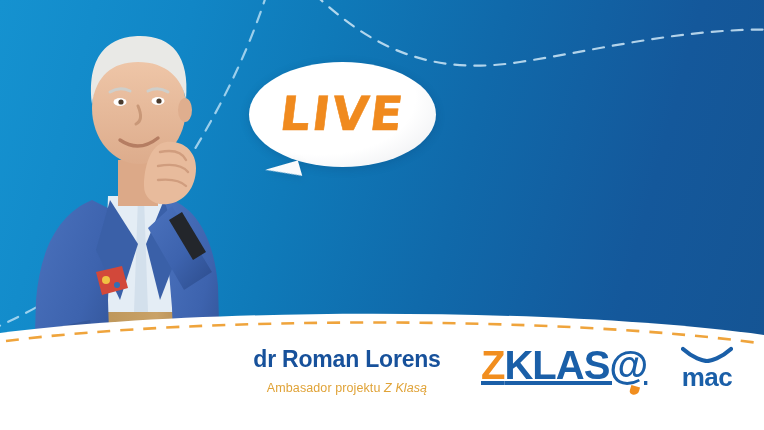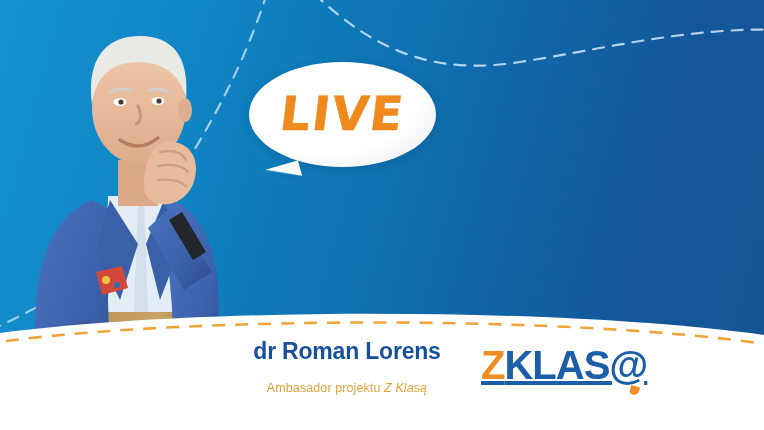--- a/index.html
+++ b/index.html
@@ -95,21 +95,21 @@
     text-align:center;
   }
   .speaker-name{
     color:#17519b;
     font-size:23px;
     font-weight:bold;
     letter-spacing:-.2px;
     white-space:nowrap;
   }
   .speaker-role{
-    margin-top:16px;
+    margin-top:8px;
     color:#e0a338;
     font-size:12.5px;
     letter-spacing:.1px;
     white-space:nowrap;
   }
   .speaker-role i{font-style:italic;}
 
   .logo-zklasa{
     position:absolute;
     left:481px; bottom:42px;
@@ -231,14 +231,20 @@
     <path d="M6 36 C 202 11 560 11 758 38" fill="none" stroke="#efa43c" stroke-width="2.6" stroke-dasharray="13 10" stroke-linecap="butt"></path>
   </svg>
 
   <div class="speaker">
     <div class="speaker-name">dr Roman Lorens</div>
     <div class="speaker-role"><span>Ambasador projektu </span><i>Z Klasą</i></div>
   </div>
 
   <div class="logo-zklasa"><span class="z">Z</span><span>KLAS@</span><span class="tail"></span></div>
 
+  <div class="logo-mac">
+    <svg class="mac-bird" width="52" height="17" viewBox="0 0 52 17" aria-hidden="true">
+      <path d="M2 3 C 12 12 22 15 26 15 C 30 15 40 12 50 3" fill="none" stroke="#1a5fa8" stroke-width="4.2" stroke-linecap="round"></path>
+    </svg>
+    <span class="mac-word">mac</span>
+  </div>
 
 </div>
 
 </body></html>

